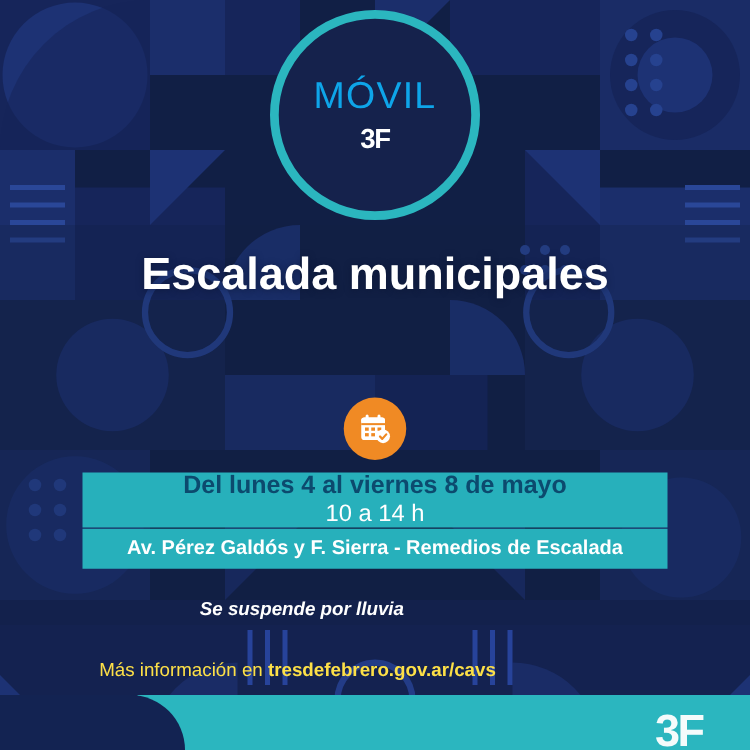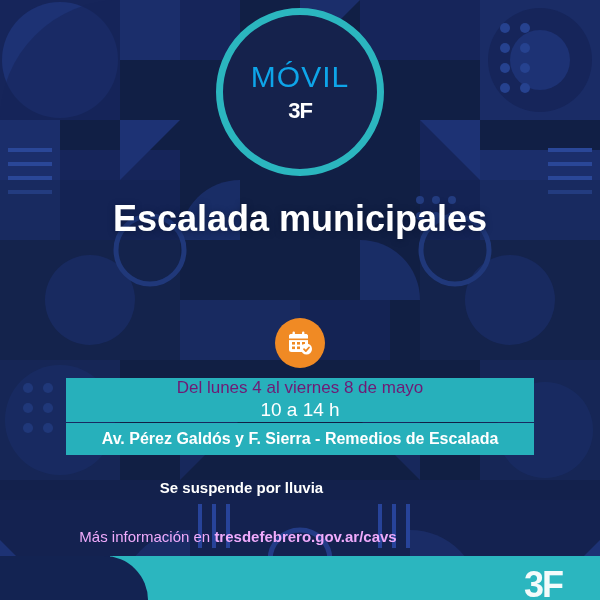--- a/index.html
+++ b/index.html
@@ -110,23 +110,23 @@
     width: 468px;
     height: 44px;
     background: #27b0bb;
     display: flex;
     flex-direction: column;
     align-items: center;
     justify-content: center;
     z-index: 5;
   }
   .band-date .d1 {
-    color: #701a75;
-    font-size: 17px;
-    font-weight: normal;
+    color: #0c4a6e;
+    font-size: 20px;
+    font-weight: bold;
     line-height: 1.2;
   }
   .band-date .d2 {
     color: #ffffff;
     font-size: 19px;
     line-height: 1.25;
   }
   .band-addr {
     position: absolute;
     left: 66px;
@@ -149,28 +149,29 @@
   .note {
     position: absolute;
     left: 0;
     top: 479px;
     width: 483px;
     text-align: center;
     color: #ffffff;
     font-size: 15px;
     font-weight: bold;
     z-index: 5;
+    font-style: italic;
   }
   .more {
     position: absolute;
     left: 0;
     top: 528px;
     width: 476px;
     text-align: center;
-    color: #f0abfc;
+    color: #fde047;
     font-size: 15px;
     z-index: 5;
   }
   .more b { font-weight: bold; }
 
   
   .bottom-bar {
     position: absolute;
     left: 0;
     bottom: 0;

